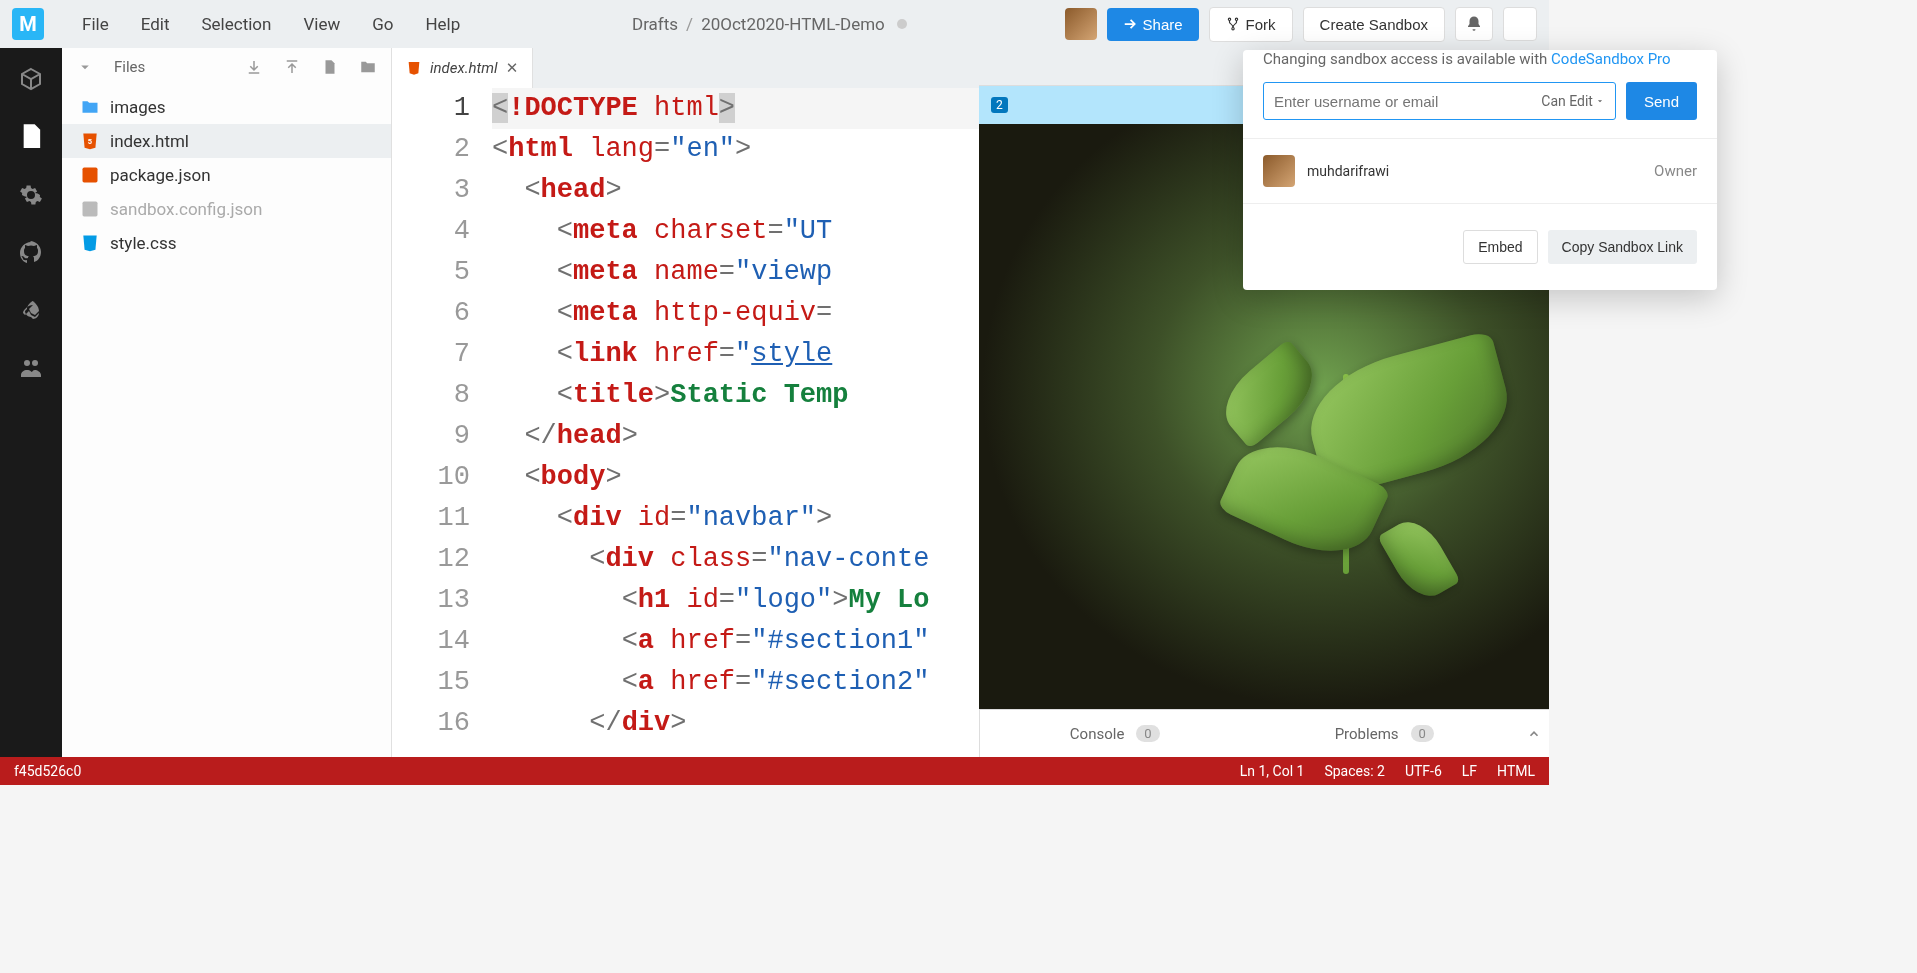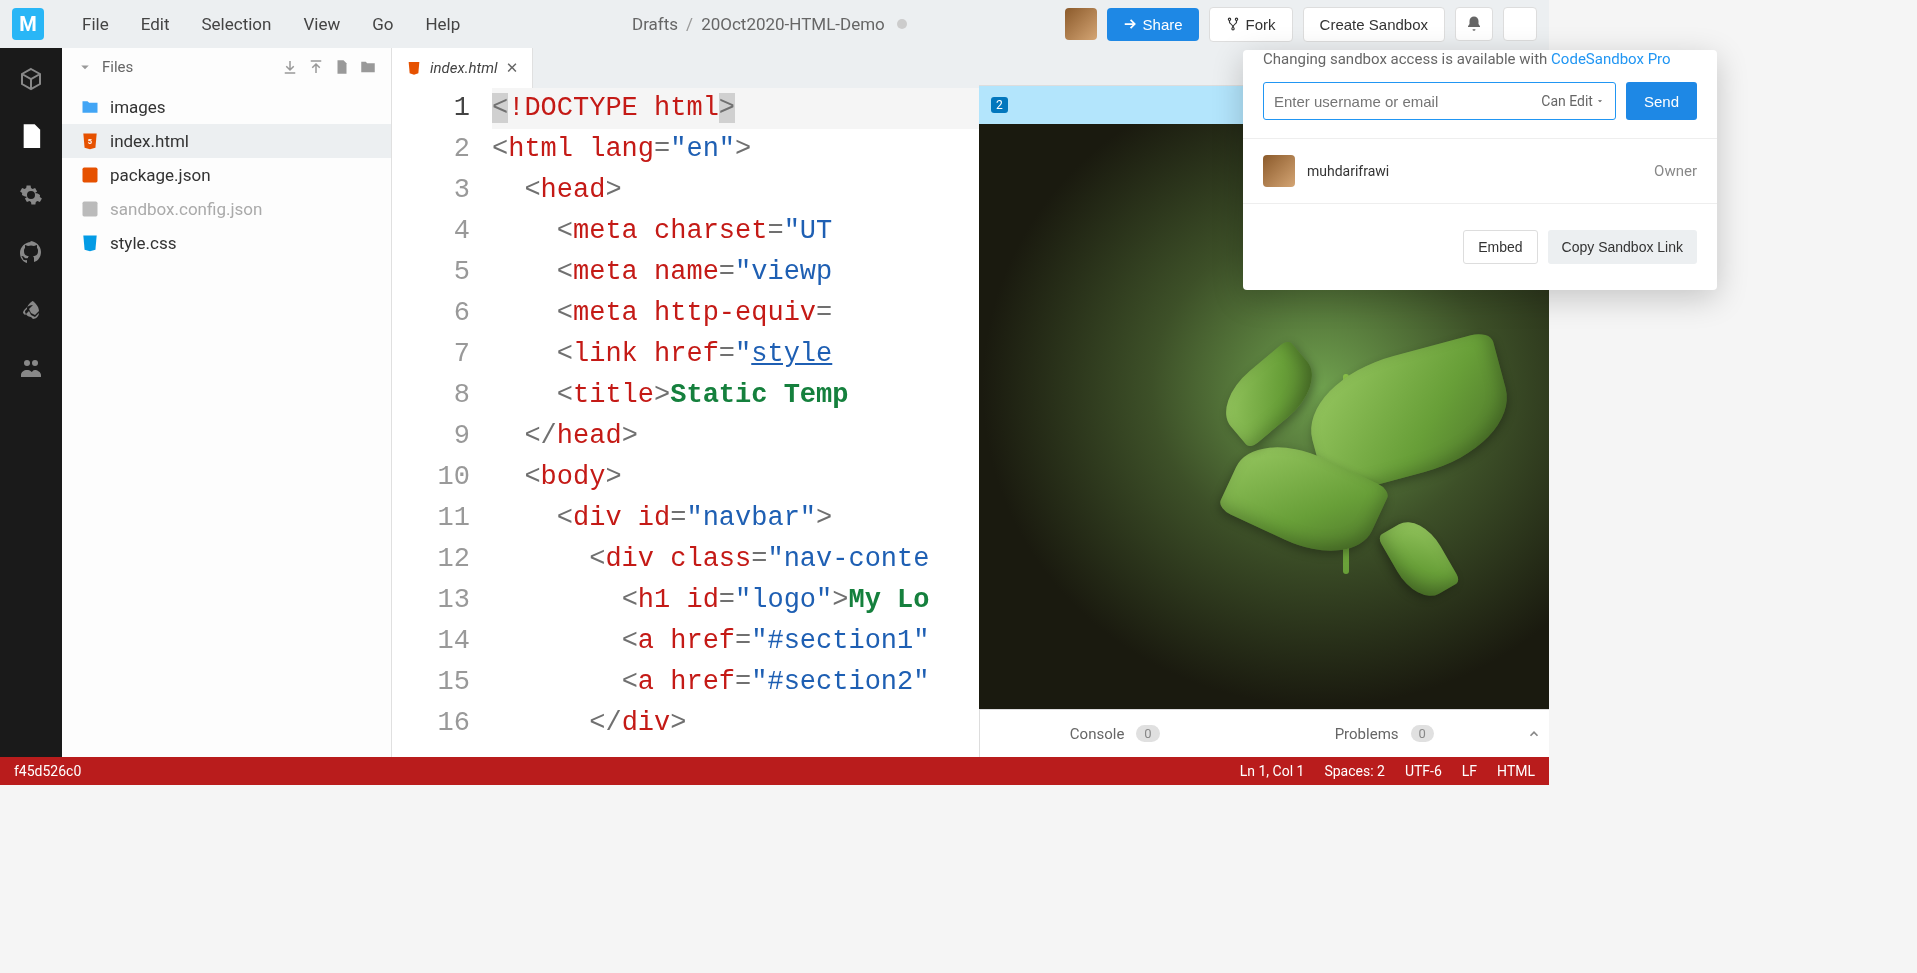--- a/index.html
+++ b/index.html
@@ -16,21 +16,21 @@
 .avatar-sm { width: 32px; height: 32px; border-radius: 4px; background: linear-gradient(135deg,#8b5a2b 0%,#d4a574 100%); }
 .btn { padding: 8px 16px; border-radius: 4px; border: none; cursor: pointer; font-size: 15px; display: inline-flex; align-items: center; gap: 6px; }
 .btn-primary { background: #1e88e5; color: #fff; }
 .btn-white { background: #fff; color: #333; border: 1px solid #ddd; }
 .btn-icon-bell { background: #fff; width: 38px; height: 34px; display: flex; align-items: center; justify-content: center; border-radius: 4px; border:1px solid #ddd;}
 .btn-blank { background: #fff; width: 34px; height: 34px; border-radius: 4px; border:1px solid #ddd;}
 .body { flex: 1; display: flex; overflow: hidden; }
 .activity-bar { width: 62px; background: #1a1a1a; display: flex; flex-direction: column; align-items: center; padding-top: 18px; gap: 32px; }
 .activity-icon { width: 26px; height: 26px; color: #888; cursor: pointer; display:flex; align-items:center; justify-content:center; }
 .filetree { width: 330px; background: #fdfdfd; border-right: 1px solid #e0e0e0; display: flex; flex-direction: column; }
-.filetree-head { display: flex; padding: 10px 14px; font-size: 15px; color: #666; gap: 8px; }
+.filetree-head { display: flex; padding: 10px 14px; font-size: 15px; color: #666; gap: 20px; }
 .filetree-head .spacer { flex: 1; }
 .ft-icon { width: 18px; height: 18px; color: #999; cursor:pointer; }
 .filelist { padding: 4px 0; }
 .file-row { display: flex; align-items: center; gap: 10px; padding: 7px 18px; cursor: pointer; font-size: 17px; color: #333; }
 .file-row.active { background: #eceff1; }
 .file-row.dim { color: #aaa; }
 .fi { width: 20px; height: 20px; display:flex; align-items:center; justify-content:center;}
 .fi-folder { color: #42a5f5; }
 .fi-html { color: #e65100; }
 .fi-json { color: #e65100; }
@@ -40,21 +40,21 @@
 .tabbar { height: 40px; background: #eceff1; display: flex; align-items: stretch; }
 .tab { display: flex; align-items: center; gap: 8px; padding: 0 14px; background: #fff; border-right: 1px solid #e0e0e0; font-size: 15px; font-style: italic; color: #444; }
 .tab-close { font-style: normal; cursor: pointer; color: #666; }
 .editor { flex: 1; display: flex; overflow: hidden; font-family: Menlo, Monaco, "Courier New", monospace; font-size: 27px; line-height: 41px; }
 .gutter { width: 100px; text-align: right; padding-right: 22px; color: #999; background: #fff; }
 .gutter .ln.cur { color: #444; }
 .code { white-space: pre; color: #333; position: relative; flex:1; overflow:hidden;}
 .code .hl { position:absolute; left:-4px; right:0; top:0; height:41px; background:#f5f5f5; z-index:0;}
 .code-inner { position:relative; z-index:1;}
 .tk-punc { color: #707070; }
-.tk-tag { color: #c41a16; }
+.tk-tag { color: #c41a16; font-weight: bold; }
 .tk-attr { color: #c41a16; }
 .tk-str { color: #1e5fb3; }
 .tk-text { color: #15803d; font-weight: bold; }
 .tk-link { color: #1e5fb3; text-decoration: underline; }
 .mark { background: #d0d0d0; }
 .preview { width: 570px; background: #333; display:flex; flex-direction:column; position:relative;}
 .preview-body { flex:1; background: radial-gradient(ellipse at 60% 45%, #6fa04e 0%, #3d5028 35%, #1a1a0f 70%); position:relative; overflow:hidden;}
 .sprout { position:absolute; right:30px; top:180px; width:380px; height:300px; }
 .leaf { position:absolute; background: linear-gradient(135deg,#9ccc65 0%,#689f38 60%,#4a7028 100%); border-radius: 50% 10% 50% 10%; box-shadow: inset -5px -5px 15px rgba(0,0,0,0.2), 0 4px 10px rgba(0,0,0,0.3);}
 .leaf1 { width:200px; height:120px; right:10px; top:50px; transform:rotate(-15deg);}

